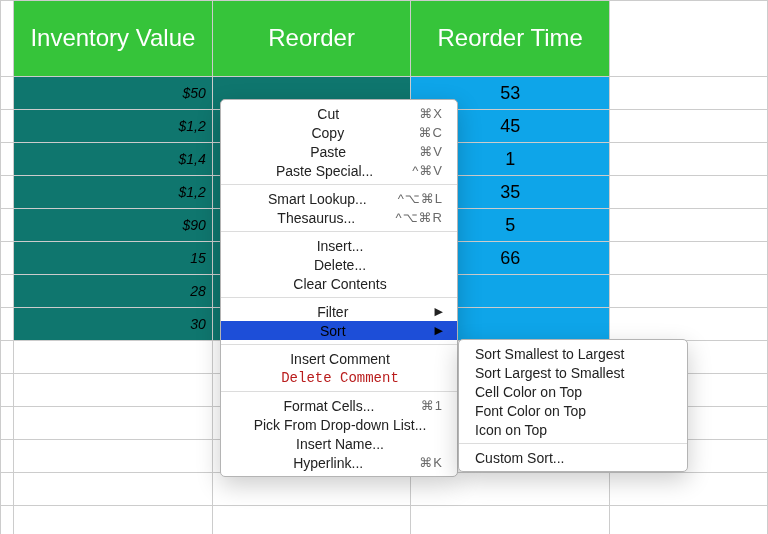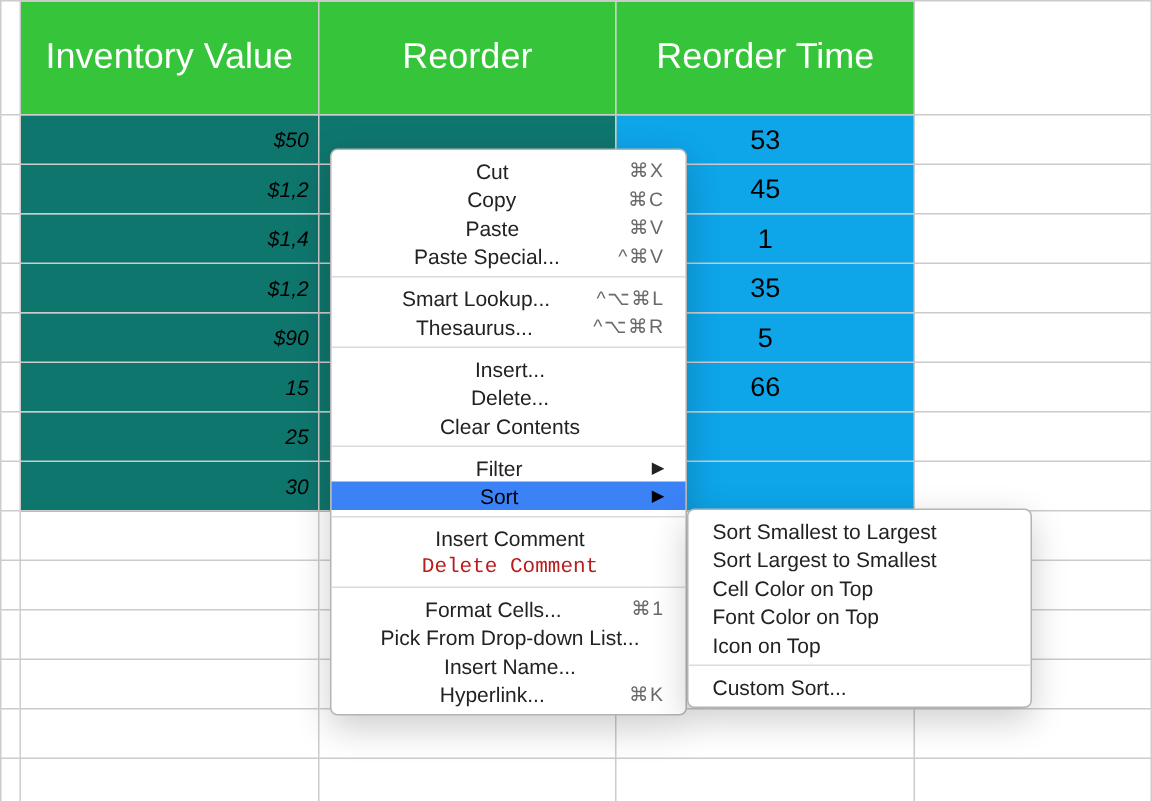--- a/index.html
+++ b/index.html
@@ -70,21 +70,21 @@
     justify-content: space-between;
     padding: 2px 14px 2px 16px;
     color: #222;
     height: 19px;
     cursor: default;
   }
   .mi .lbl { flex: 1; }
   .mi .sc { color: #6a6a6a; font-size: 13px; letter-spacing: 1px; }
   .mi .arrow { margin-left: 6px; font-size: 11px; }
   .mi.disabled { color: #b91c1c; font-family: Liberation Mono, monospace; }
-  .mi.hl { background: #3b82f6; color: #000; }
+  .mi.hl { background: #1d4ed8; color: #000; }
   .mi.hl .arrow { color: #000; }
   .sep {
     height: 1px;
     background: #dcdcdc;
     margin: 4px 0;
   }
 </style>
 </head>
 <body>
 
@@ -134,21 +134,21 @@
   </tr>
   <tr>
     <td></td>
         <td class="data-inv">15</td>
         <td class="data-inv"></td>
         <td class="data-retime">66</td>
         <td></td>
   </tr>
   <tr>
     <td></td>
-        <td class="data-inv">25</td>
+        <td class="data-inv">28</td>
         <td class="data-inv"></td>
         <td class="data-retime"></td>
         <td></td>
   </tr>
   <tr>
     <td></td>
         <td class="data-inv">30</td>
         <td class="data-inv"></td>
         <td class="data-retime"></td>
         <td></td>

